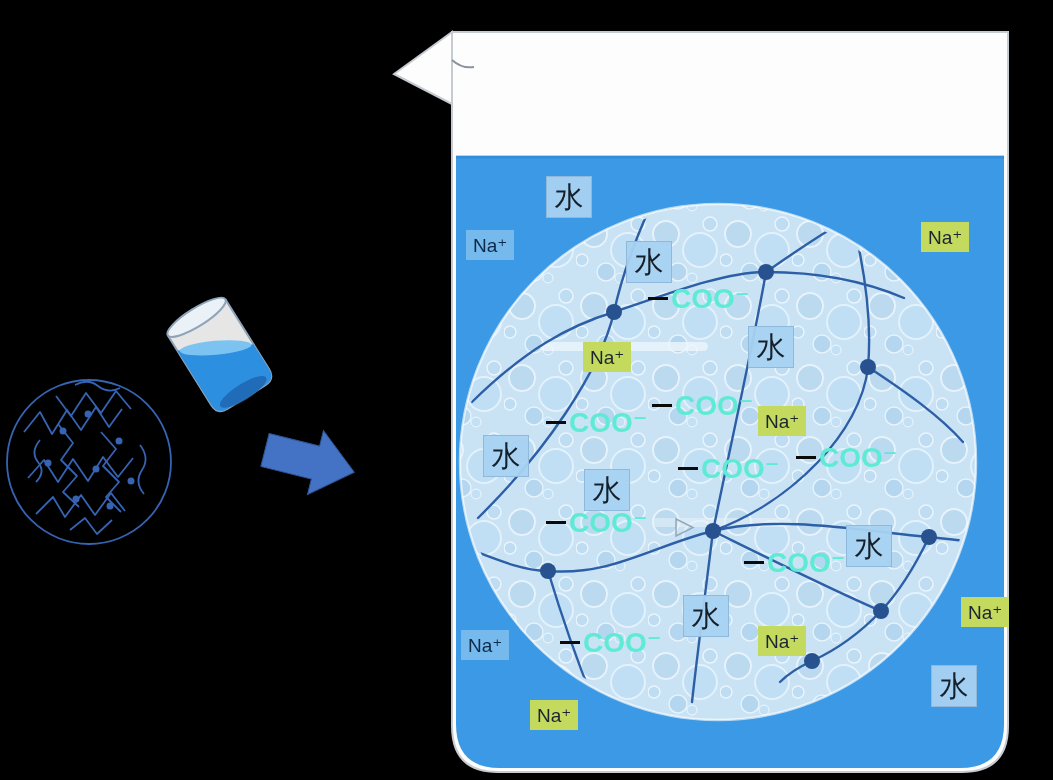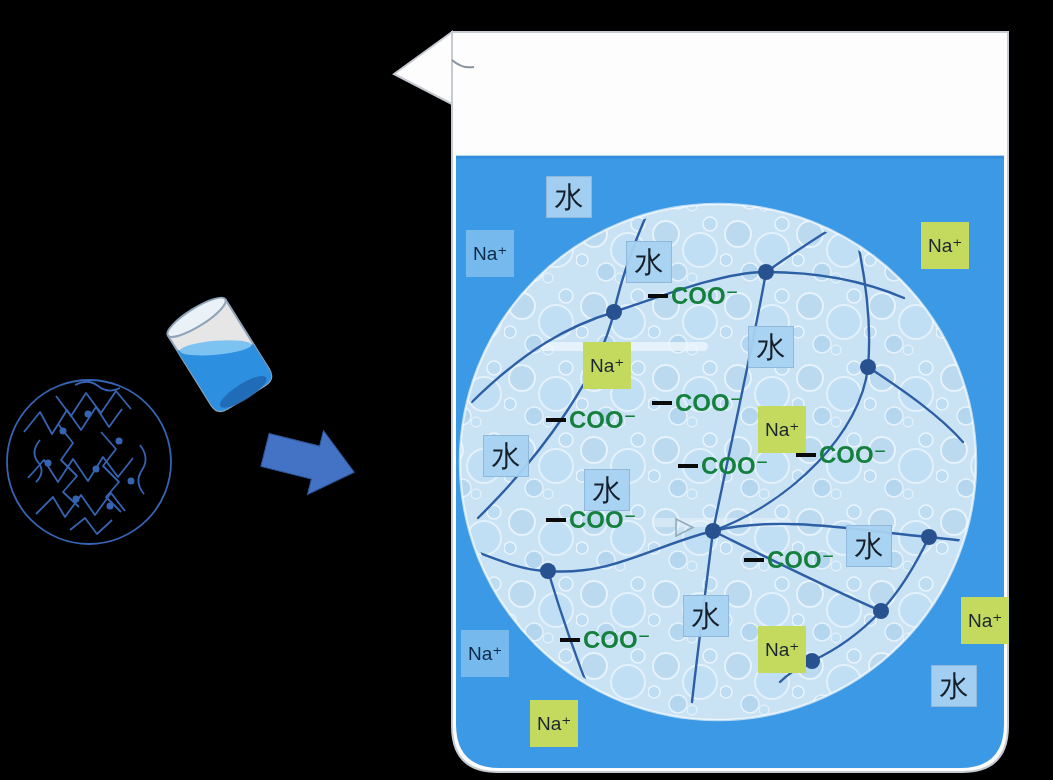--- a/index.html
+++ b/index.html
@@ -11,29 +11,29 @@
   .scene-svg { position:absolute; left:0; top:0; }
   .tag {
     position:absolute; display:flex; align-items:center; justify-content:center;
     color:#15202b; line-height:1;
   }
   .tag.water {
     width:46px; height:42px; font-size:29px;
     background:rgba(168,210,241,0.95); border:1px solid #8fb8da;
   }
   .tag.na {
-    height:47px; padding:0 7px; font-size:19px;
+    height:30px; padding:0 7px; font-size:19px;
     background:#C3DA5F; color:#1c2430;
   }
   .tag.na.on-water {
     background:rgba(205,232,250,0.40); color:#0d2a4a;
   }
   .coo {
     position:absolute; display:flex; align-items:center;
-    font-weight:bold; font-size:24px; color:#15803d;text-align:center;
+    font-weight:bold; font-size:28px; color:#5eead4;text-align:center;
   }
   .coo::before {
     content:""; display:inline-block; width:20px; height:3.5px;
     background:#0a0a0a; margin-right:3px;
   }
 </style>
 </head>
 <body>
 
 <div class="stage">

